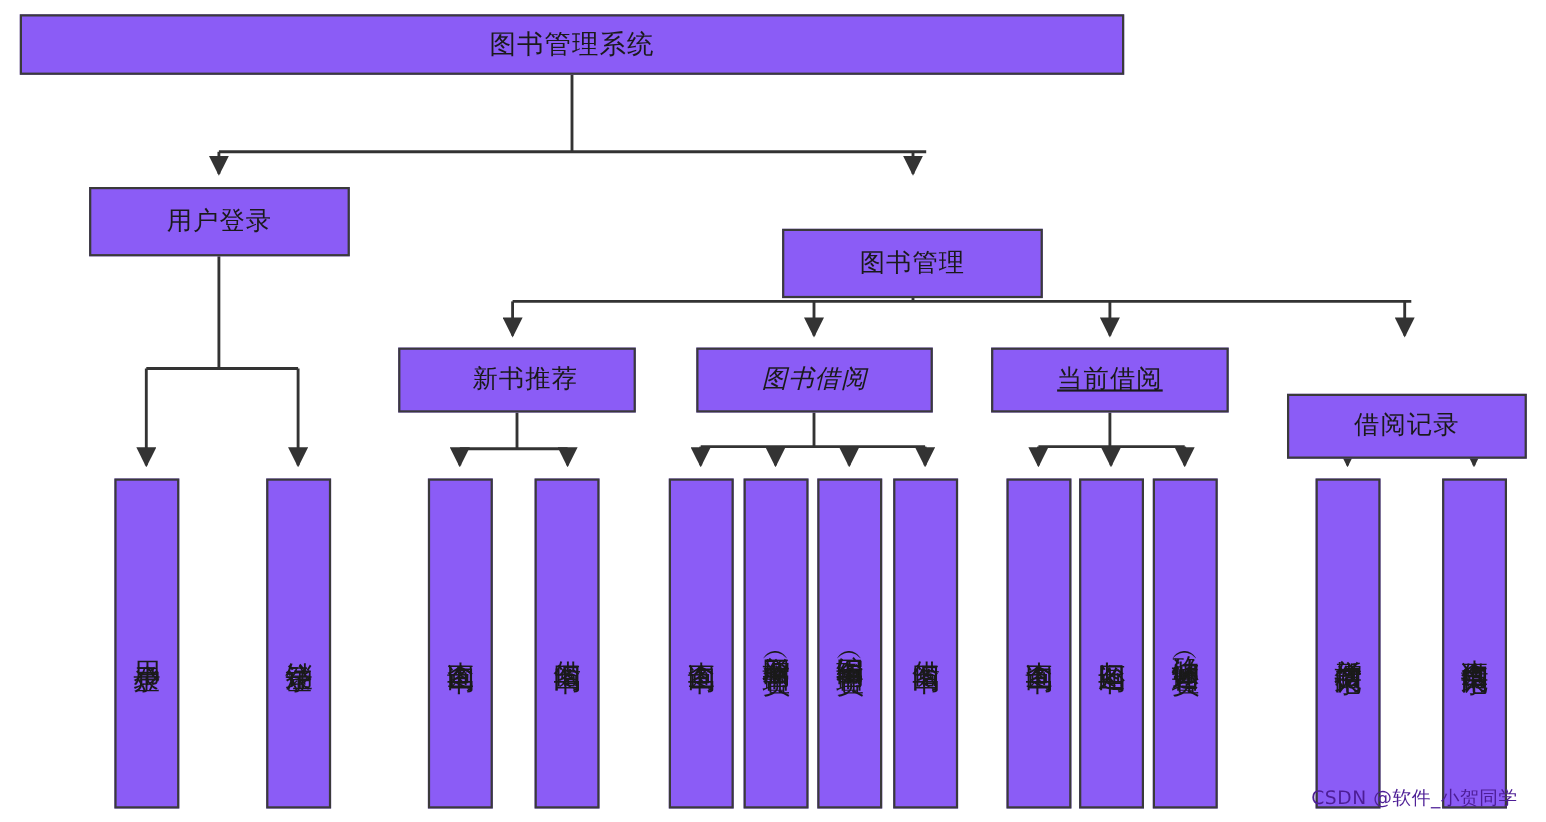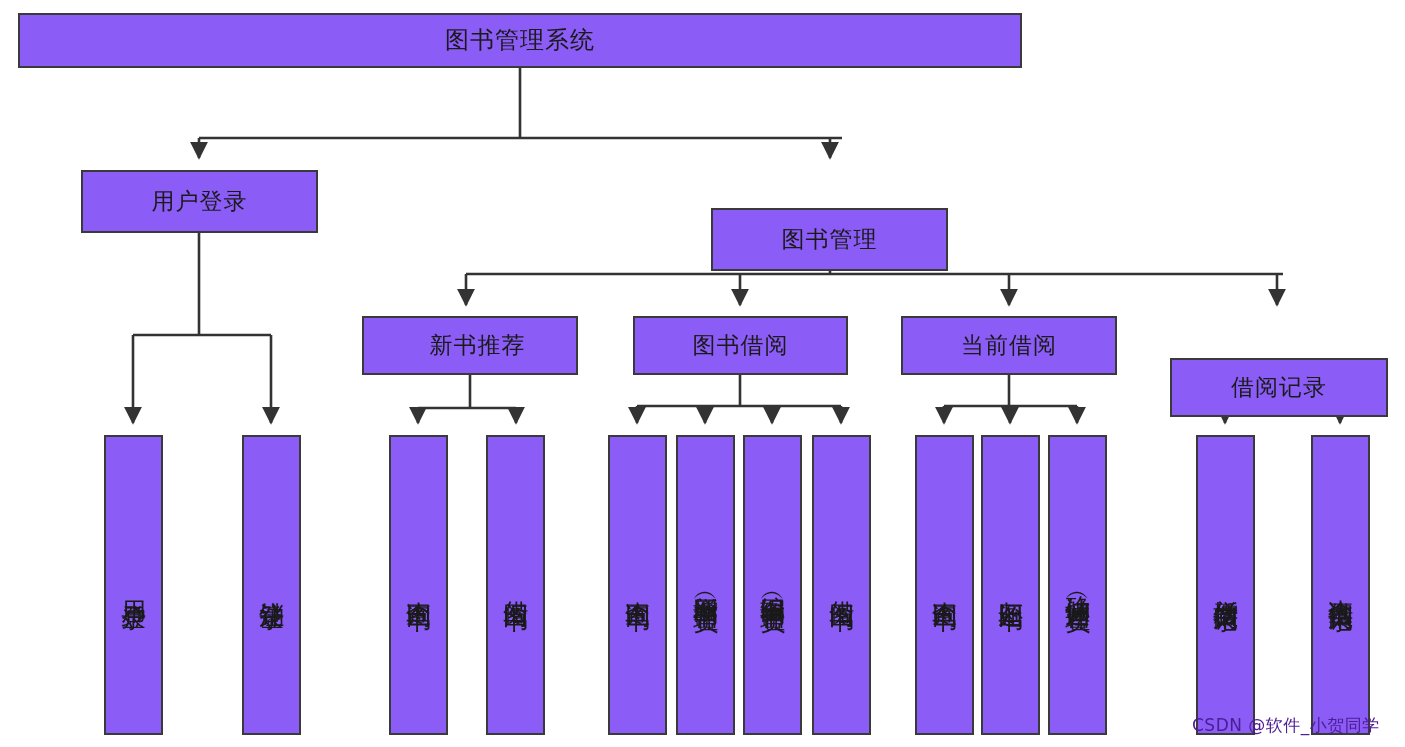--- a/index.html
+++ b/index.html
@@ -134,25 +134,25 @@
   </div>
 
   <div class="node node-h" style="left:711px; top:170px; width:237px; height:63px;margin-top:38px;">
     <span>图书管理</span>
   </div>
 
   <div class="node node-h" style="left:362px; top:316px; width:216px; height:59px;padding-left:15px;">
     <span>新书推荐</span>
   </div>
 
-  <div class="node node-h" style="left:633px; top:316px; width:215px; height:59px;">
+  <div class="node node-h" style="left:633px; top:316px; width:215px; height:59px;font-style:italic;">
     <span>图书借阅</span>
   </div>
 
-  <div class="node node-h" style="left:901px; top:316px; width:216px; height:59px;">
+  <div class="node node-h" style="left:901px; top:316px; width:216px; height:59px;text-decoration:underline;">
     <span>当前借阅</span>
   </div>
 
   <div class="node node-h" style="left:1170px; top:316px; width:218px; height:59px;margin-top:42px;">
     <span>借阅记录</span>
   </div>
 
   <div class="node node-v" style="left:104px; top:435px; width:59px; height:300px;">
     <span class="vtext">用户登录</span>
   </div>

